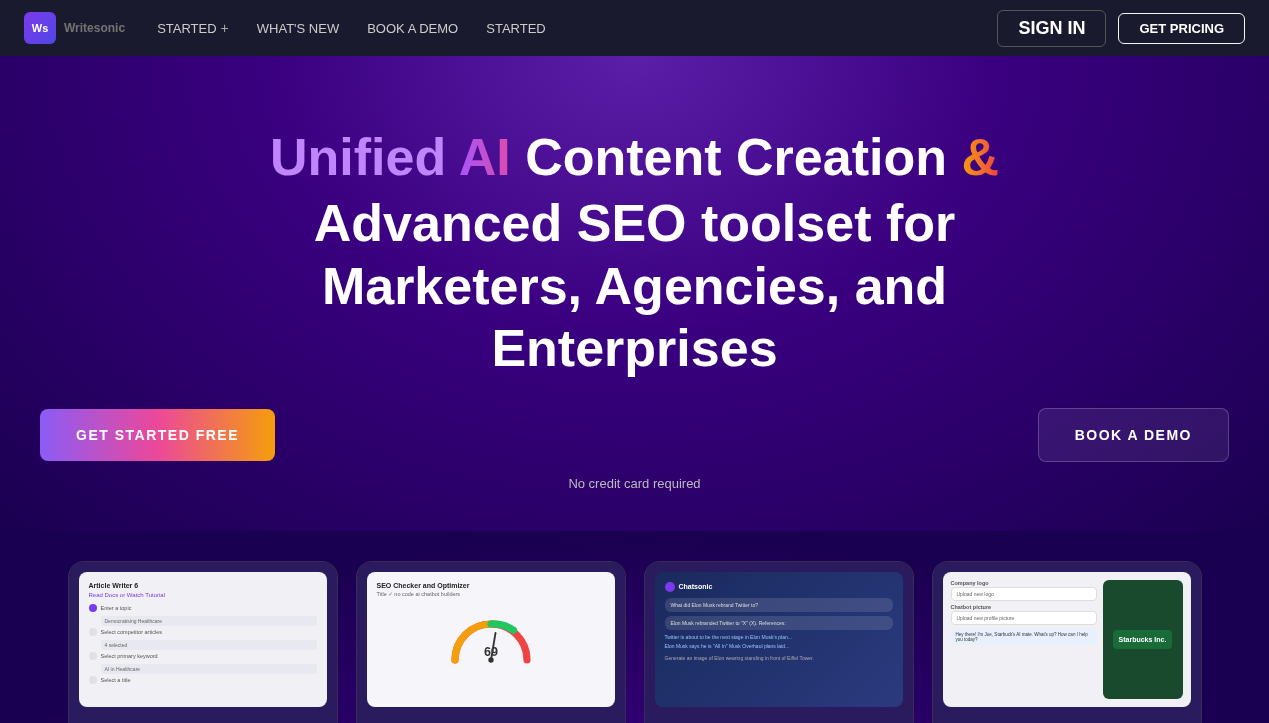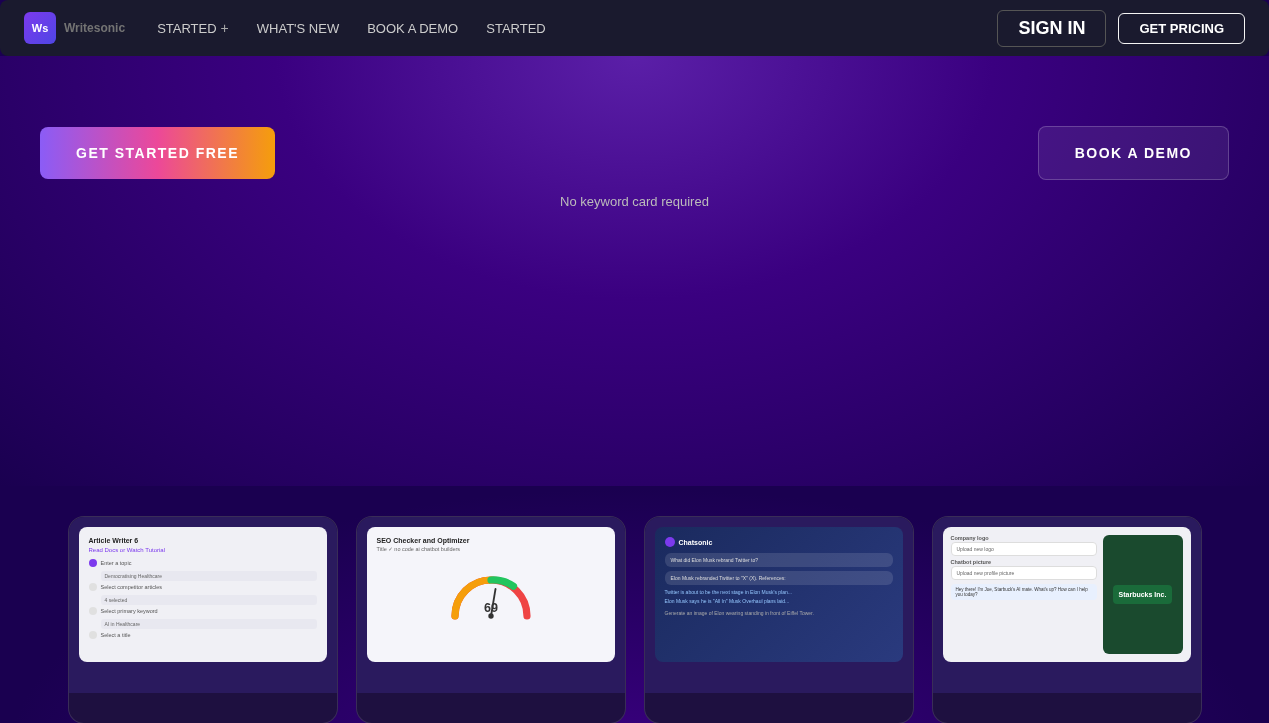--- a/index.html
+++ b/index.html
@@ -13,21 +13,20 @@
     }
 
     
     nav {
       background: #1a1a2e;
       display: flex;
       align-items: center;
       padding: 0 24px;
       height: 56px;
       gap: 32px;
-      border-radius: 8px;
     }
 
     .nav-logo {
       display: flex;
       align-items: center;
       gap: 8px;
       text-decoration: none;
     }
 
     .logo-icon {
@@ -367,26 +366,37 @@
     </a>
   </div>
 
   <div class="nav-actions">
     <button class="btn-signin">SIGN IN</button>
     <button class="btn-getstarted-nav">GET PRICING</button>
   </div>
 </nav>
 
 <section class="hero">
+  <h1 class="hero-title">
+    <span class="title-line1">
+      <span class="grad-unified">Unified </span>
+      <span class="grad-ai">AI </span>
+      <span class="grad-content">Content </span>
+      <span class="grad-creation">Creation </span>
+      <span class="grad-amp">&amp;</span>
+    </span>
+    <span style="display:block;">Advanced SEO toolset for</span>
+    <span style="display:block;">Marketers, Agencies, and Enterprises</span>
+  </h1>
 
   <div class="hero-cta">
     <button class="btn-get-started-free">GET STARTED FREE</button>
     <button class="btn-book-demo">BOOK A DEMO</button>
   </div>
-  <p class="no-credit">No keyword card required</p>
+  <p class="no-credit">No credit card required</p>
 </section>
 
 <section class="cards-section">
 
   <div class="card">
     <div class="card-screenshot">
       <div class="aw-mockup">
         <div class="aw-title">Article Writer 6</div>
         <div class="aw-link">Read Docs or Watch Tutorial</div>
         <div class="aw-step">

